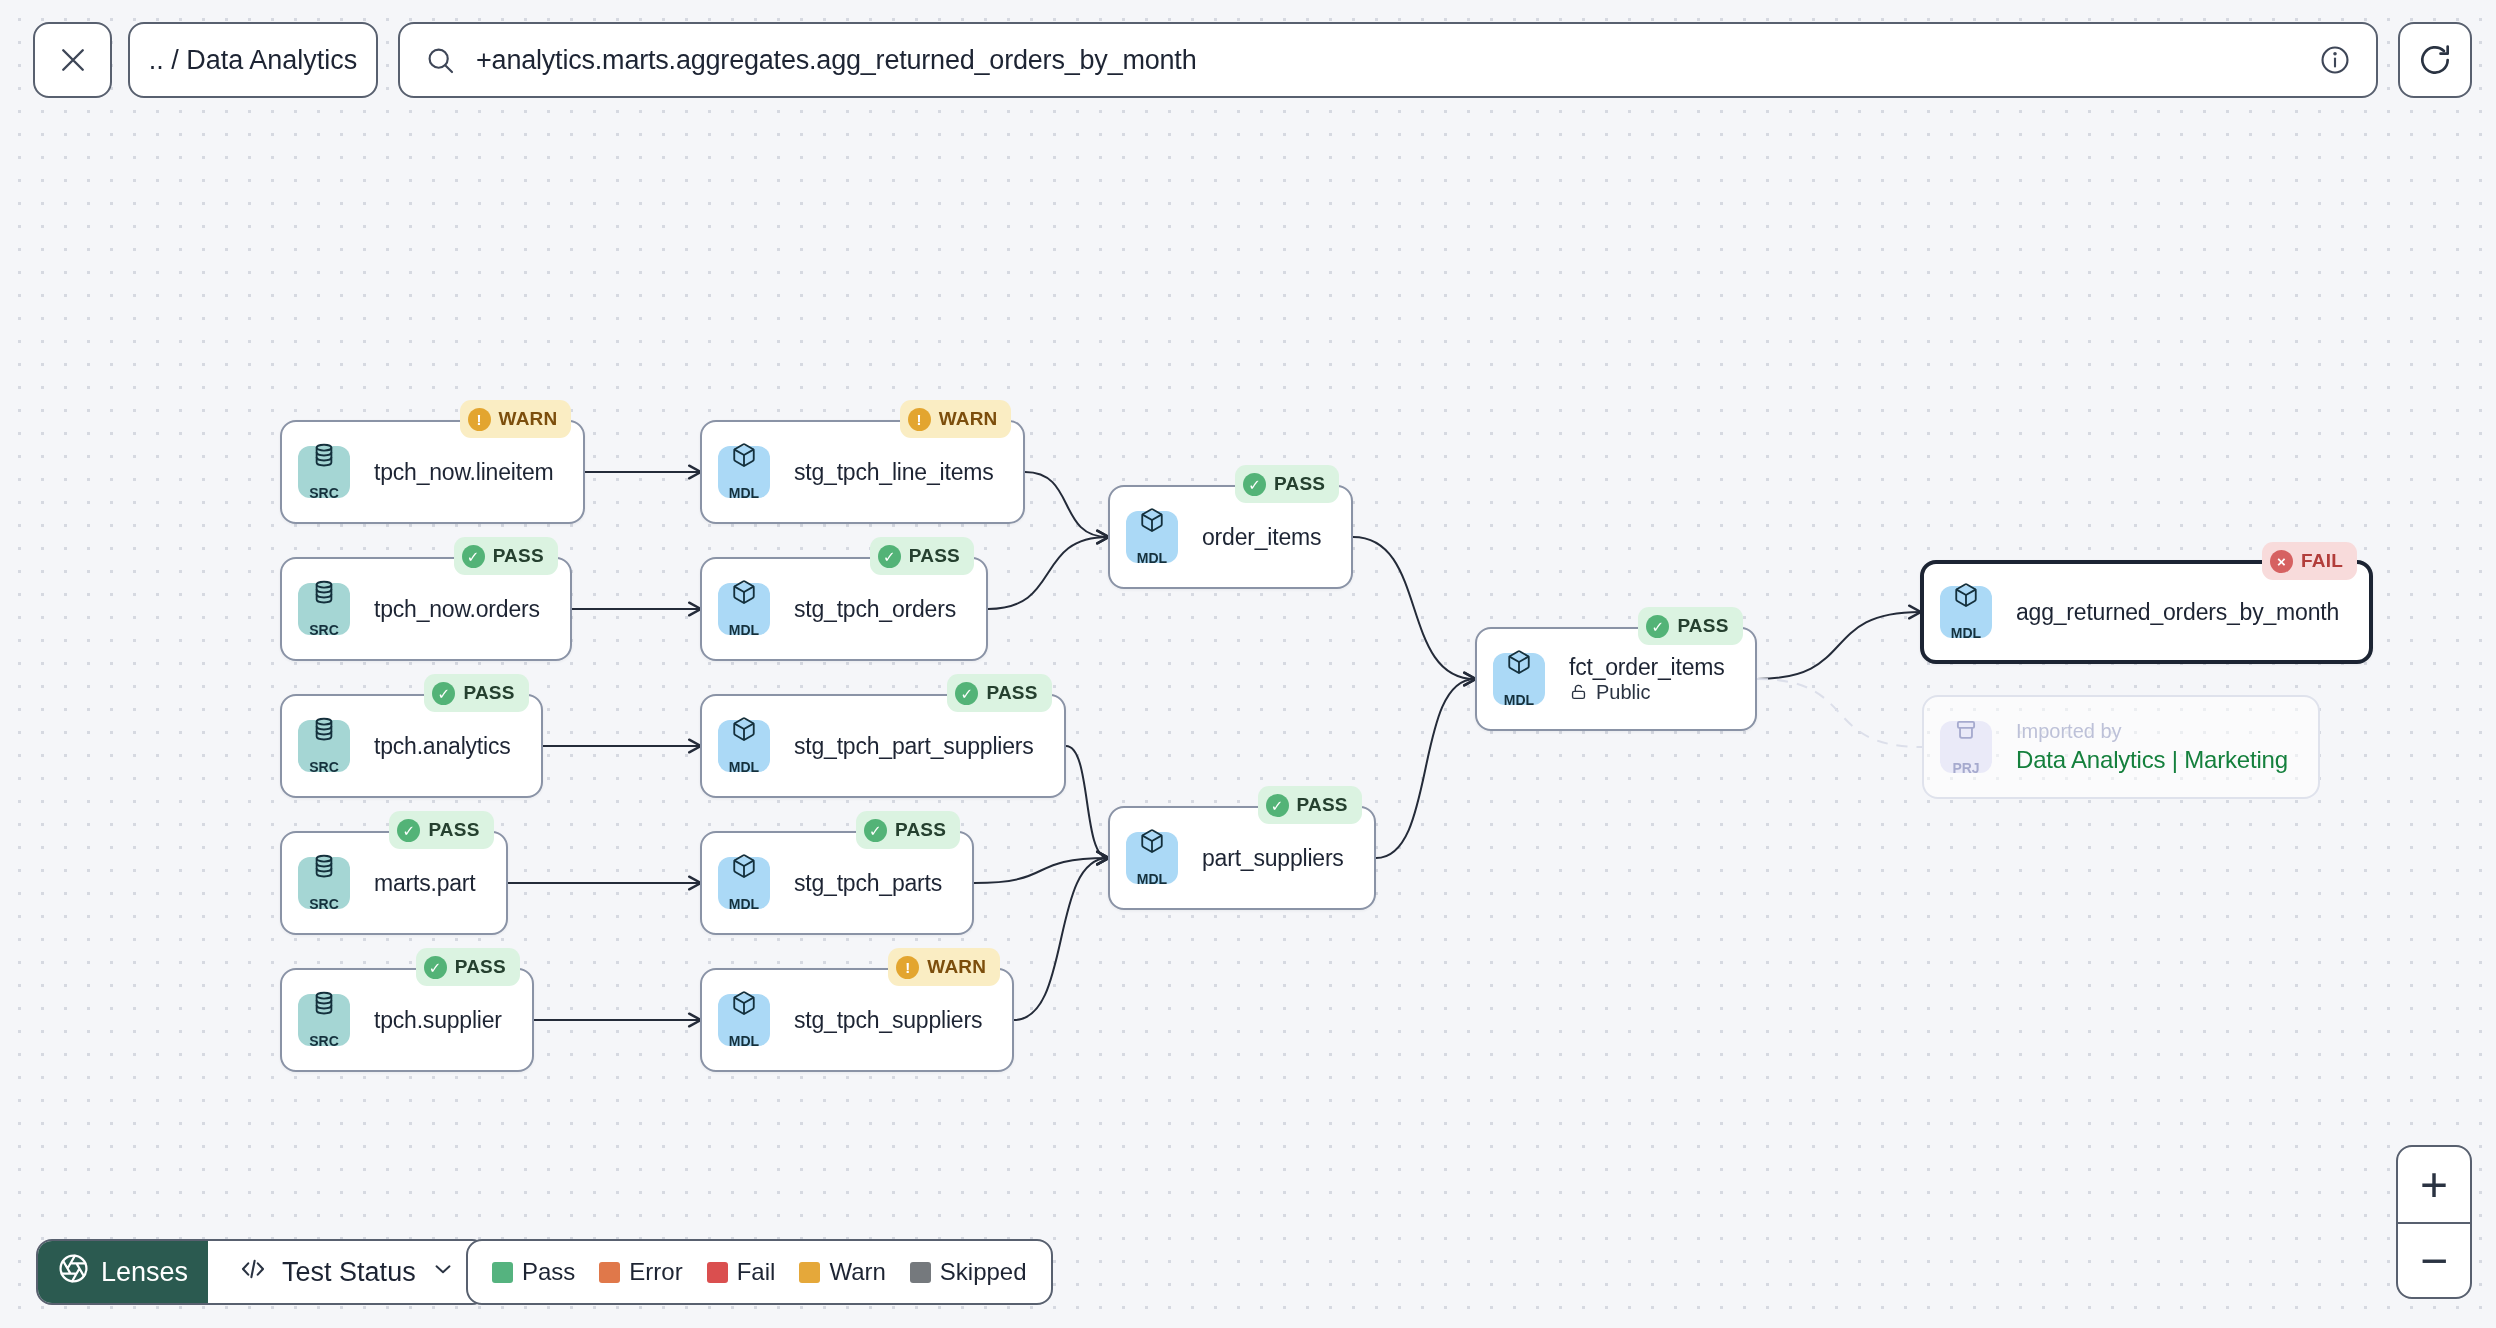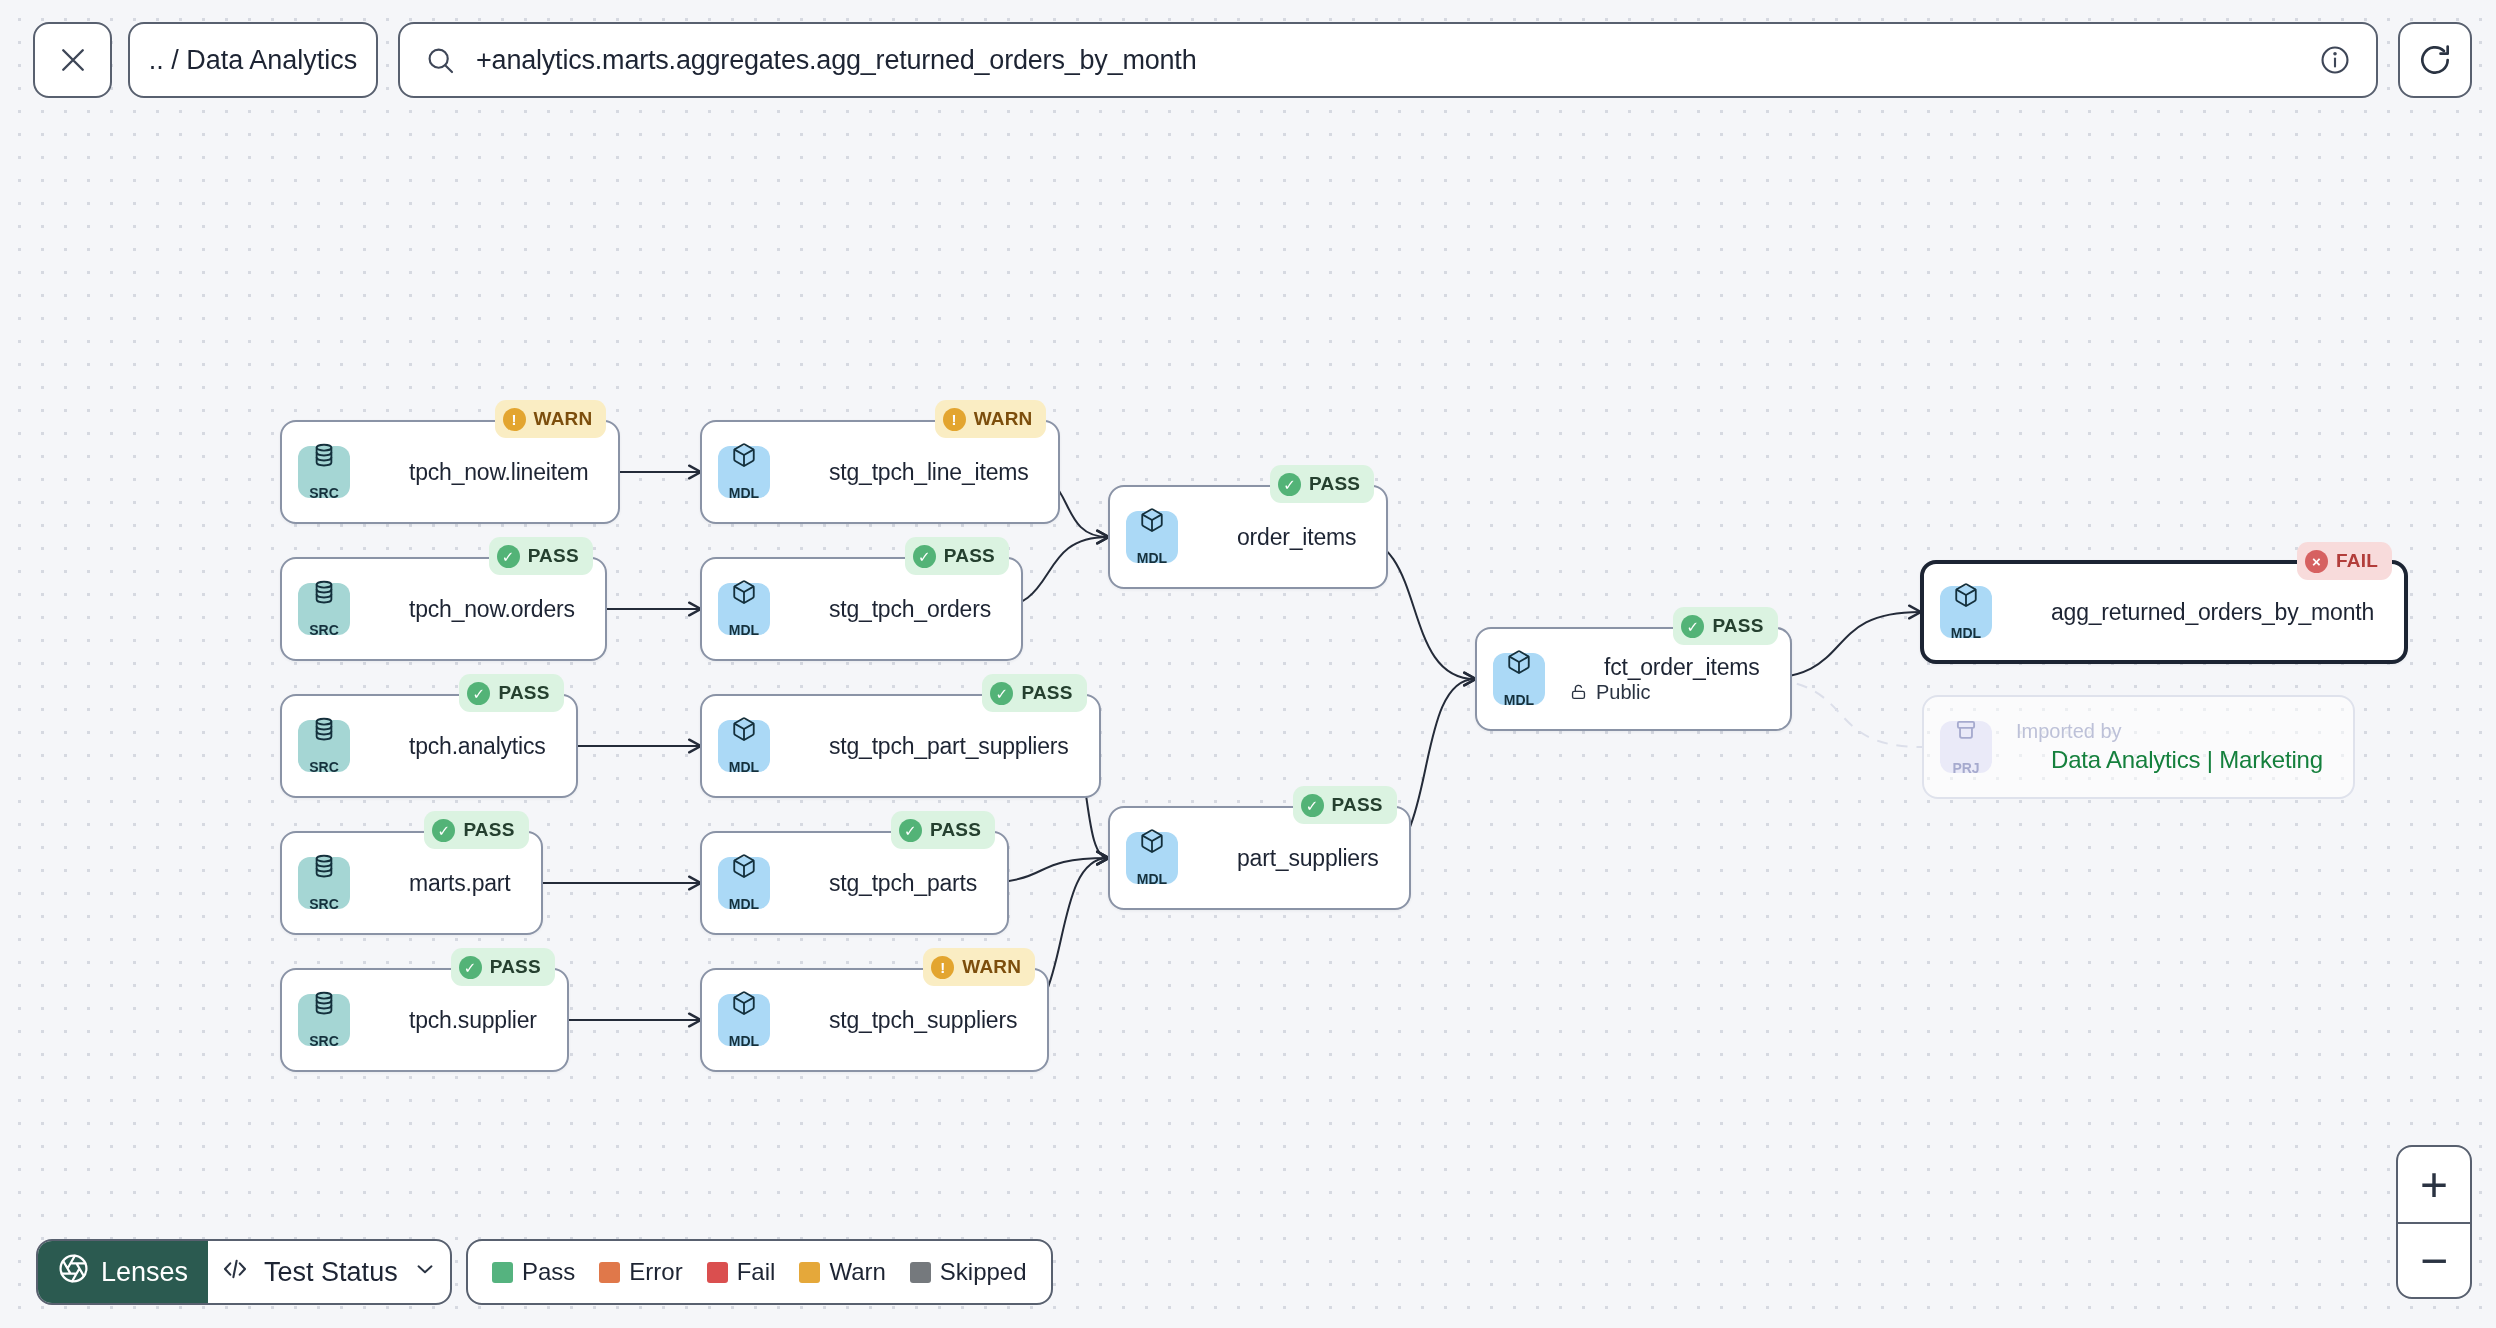--- a/index.html
+++ b/index.html
@@ -53,21 +53,21 @@
   .chip {
     width:52px; height:52px; border-radius:12px; flex:0 0 auto;
     display:flex; flex-direction:column; align-items:center; justify-content:center;
     color:#14303C;
   }
   .chip-icon svg { display:block; }
   .chip-label { font-size:14px; font-weight:700; line-height:1.1; margin-top:18px; }
   .faded .chip { color:#A6AACE; }
   .faded .chip-label { color:#A6AACE; }
 
-  .node-title { font-size:23px; color:#1D2433; letter-spacing:-0.2px;margin-left:35px; }
+  .node-title { font-size:23px; color:#1D2433; letter-spacing:-0.2px; }
   .node-pre   { font-size:20px; color:#BDC1D8; margin-bottom:3px; }
   .faded .node-title { color:#15803d; font-size:24px; }
   .node-sub {
     display:flex; align-items:center; gap:8px;
     font-size:20px; color:#2A3342; 
   }
   .node-sub svg { display:block; }
 
   .badge {
     position:absolute; top:-22px; right:12px; height:38px;
@@ -84,21 +84,21 @@
   .lenses-pill {
     position:absolute; left:36px; bottom:23px; height:66px;
     border:2px solid #58606F; border-radius:16px; background:#fff;
     display:flex; overflow:hidden; align-items:stretch;
   }
   .lenses-left {
     background:#2B5A50; color:#fff; display:flex; align-items:center;
     gap:12px; padding:0 20px; font-size:27px;
   }
   .lenses-right {
-    display:flex; align-items:center; gap:14px; padding:0 12px;
+    display:flex; align-items:center; gap:14px; padding:0 30px;
     font-size:27px; color:#1D2433;border-radius:14px;
   }
   .legend {
     position:absolute; left:466px; bottom:23px; height:66px;
     border:2px solid #58606F; border-radius:16px; background:#fff;
     display:flex; align-items:center; gap:24px; padding:0 24px;
   }
   .legend-item { display:flex; align-items:center; gap:9px; font-size:24px; color:#1D2433; }
   .legend-swatch { width:21px; height:21px; border-radius:3px; }
 

